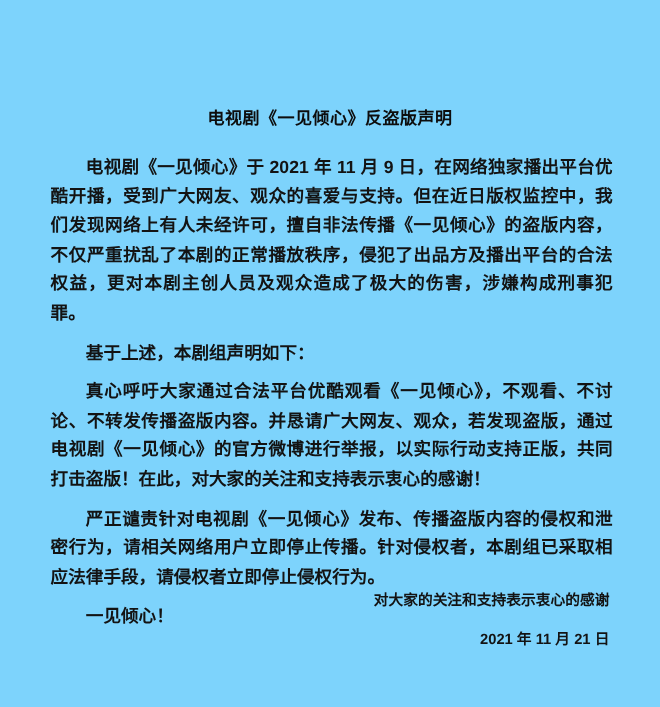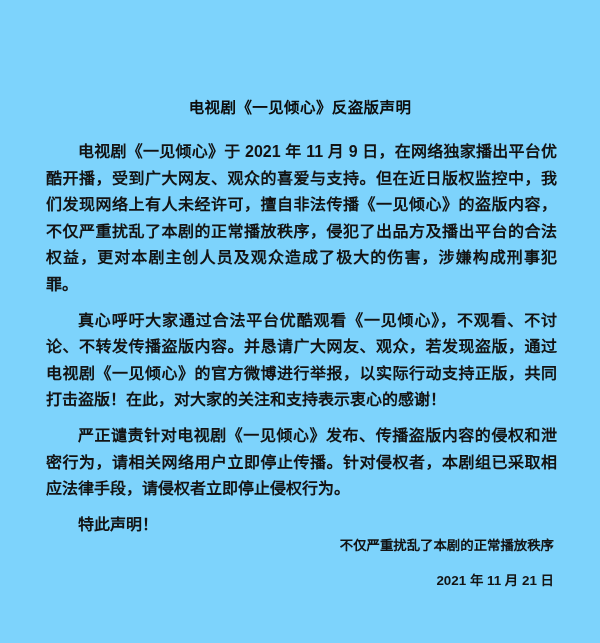--- a/index.html
+++ b/index.html
@@ -78,22 +78,23 @@
 </style>
 </head>
 <body>
 
 <div class="page">
 
   <h1 class="doc-title">电视剧《一见倾心》反盗版声明</h1>
 
   <div class="body-block">
     <p class="para">电视剧《一见倾心》于 2021 年 11 月 9 日，在网络独家播出平台优酷开播，受到广大网友、观众的喜爱与支持。但在近日版权监控中，我们发现网络上有人未经许可，擅自非法传播《一见倾心》的盗版内容，不仅严重扰乱了本剧的正常播放秩序，侵犯了出品方及播出平台的合法权益，更对本剧主创人员及观众造成了极大的伤害，涉嫌构成刑事犯罪。</p>
+    <p class="para">基于上述，本剧组声明如下：</p>
     <p class="para">真心呼吁大家通过合法平台优酷观看《一见倾心》，不观看、不讨论、不转发传播盗版内容。并恳请广大网友、观众，若发现盗版，通过电视剧《一见倾心》的官方微博进行举报，以实际行动支持正版，共同打击盗版！在此，对大家的关注和支持表示衷心的感谢！</p>
     <p class="para">严正谴责针对电视剧《一见倾心》发布、传播盗版内容的侵权和泄密行为，请相关网络用户立即停止传播。针对侵权者，本剧组已采取相应法律手段，请侵权者立即停止侵权行为。</p>
-    <p class="para">特此声明！</p>
+    <p class="para">一见倾心！</p>
   </div>
 
-  <div class="sign-company">不仅严重扰乱了本剧的正常播放秩序</div>
+  <div class="sign-company">对大家的关注和支持表示衷心的感谢</div>
 
   <div class="sign-date">2021 年 11 月 21 日</div>
 
 </div>
 
 </body></html>

